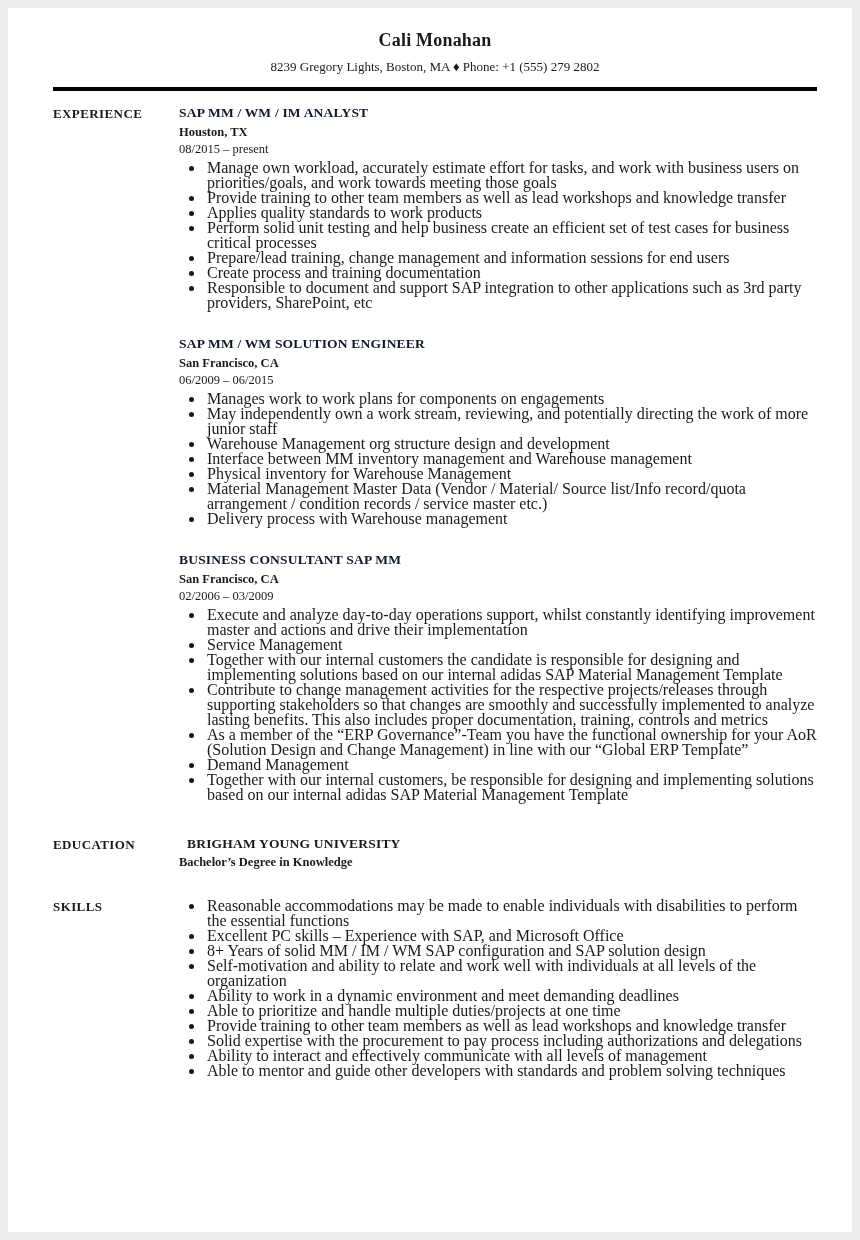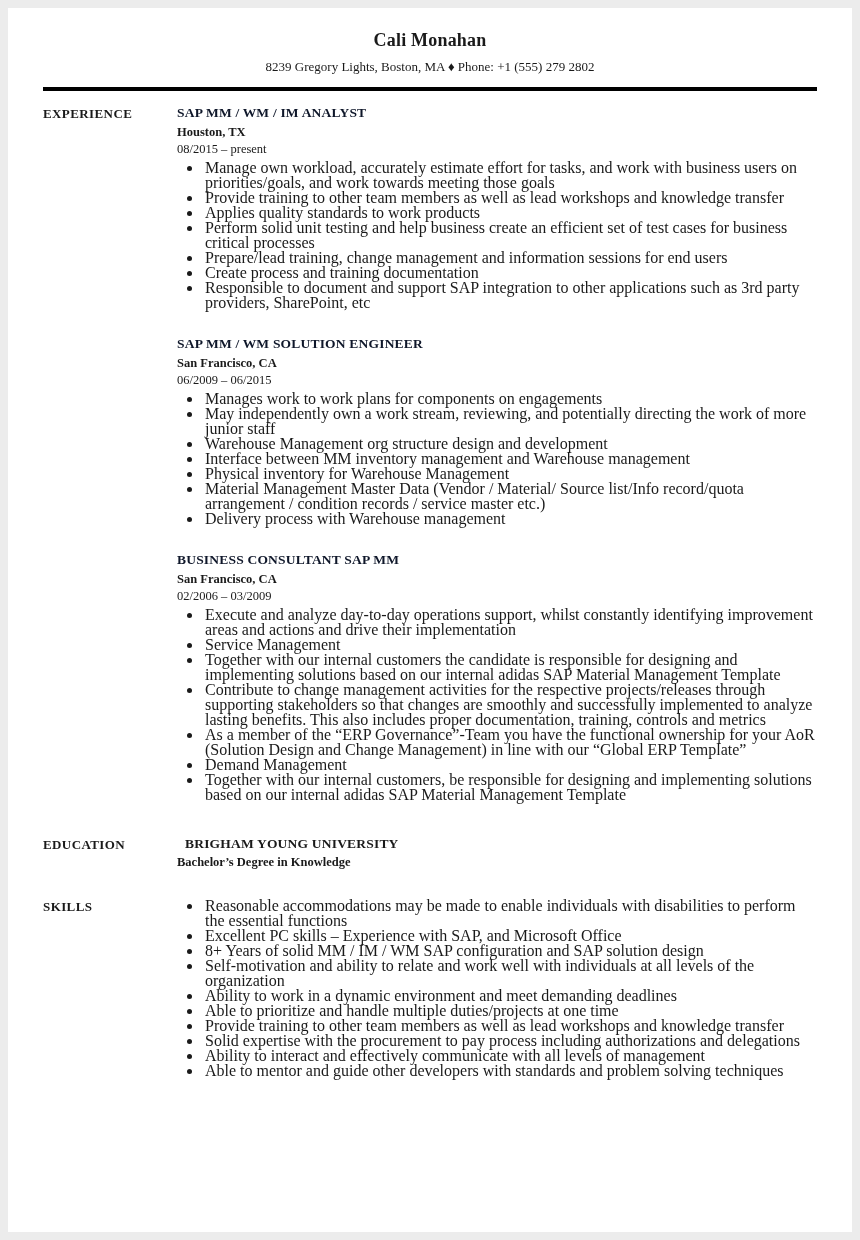--- a/index.html
+++ b/index.html
@@ -15,21 +15,21 @@
     position: relative;
   }
   .page {
     position: absolute;
     left: 8px;
     top: 8px;
     right: 8px;
     bottom: 8px;
     background: #ffffff;
     box-sizing: border-box;
-    padding: 14px 35px 24px 35px;
+    padding: 14px 35px 24px 45px;
     overflow: hidden;
   }
   
   .hdr-name {
     margin: 8px 0 8px 0;
     text-align: center;
     font-size: 18px;
     font-weight: bold;
     letter-spacing: 0.2px;
   }
@@ -42,21 +42,21 @@
   .hdr-rule {
     border: none;
     height: 4px;
     background: #000;
     margin: 0 0 14px 0;
   }
   
   .row {
     display: grid;
     grid-template-columns: 122px 1fr;
-    column-gap: 12px;
+    column-gap: 4px;
   }
   .sec-label {
     font-size: 13px;
     font-weight: bold;
     letter-spacing: 0.4px;
     padding-top: 1px;
   }
   
   .job { margin-bottom: 26px; }
   .job:last-child { margin-bottom: 0; }
@@ -144,21 +144,21 @@
           <li>Material Management Master Data (Vendor / Material/ Source list/Info record/quota arrangement / condition records / service master etc.)</li>
           <li>Delivery process with Warehouse management</li>
         </ul>
       </section>
 
       <section class="job">
         <h2 class="job-title">BUSINESS CONSULTANT SAP MM</h2>
         <div class="job-loc">San Francisco, CA</div>
         <div class="job-dates">02/2006 – 03/2009</div>
         <ul class="bullets">
-          <li>Execute and analyze day-to-day operations support, whilst constantly identifying improvement areas and actions and drive their implementation</li>
+          <li>Execute and analyze day-to-day operations support, whilst constantly identifying improvement master and actions and drive their implementation</li>
           <li>Service Management</li>
           <li>Together with our internal customers the candidate is responsible for designing and implementing solutions based on our internal adidas SAP Material Management Template</li>
           <li>Contribute to change management activities for the respective projects/releases through supporting stakeholders so that changes are smoothly and successfully implemented to analyze lasting benefits. This also includes proper documentation, training, controls and metrics</li>
           <li>As a member of the “ERP Governance”-Team you have the functional ownership for your AoR (Solution Design and Change Management) in line with our “Global ERP Template”</li>
           <li>Demand Management</li>
           <li>Together with our internal customers, be responsible for designing and implementing solutions based on our internal adidas SAP Material Management Template</li>
         </ul>
       </section>
 
     </div>

